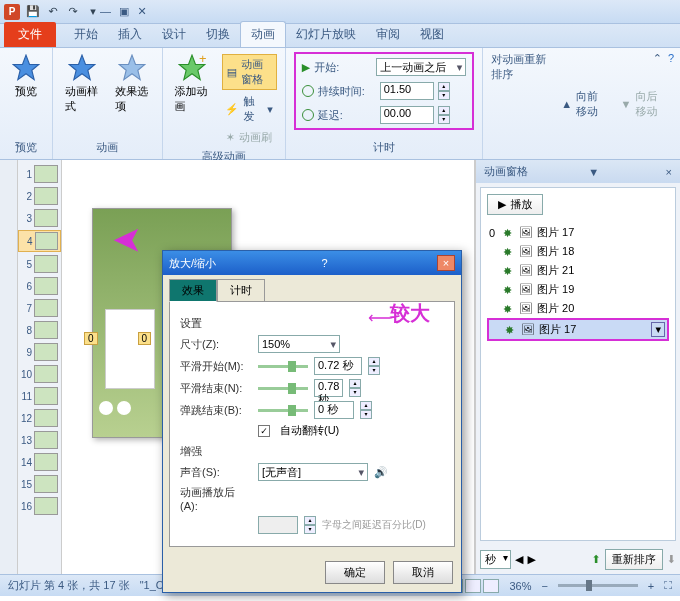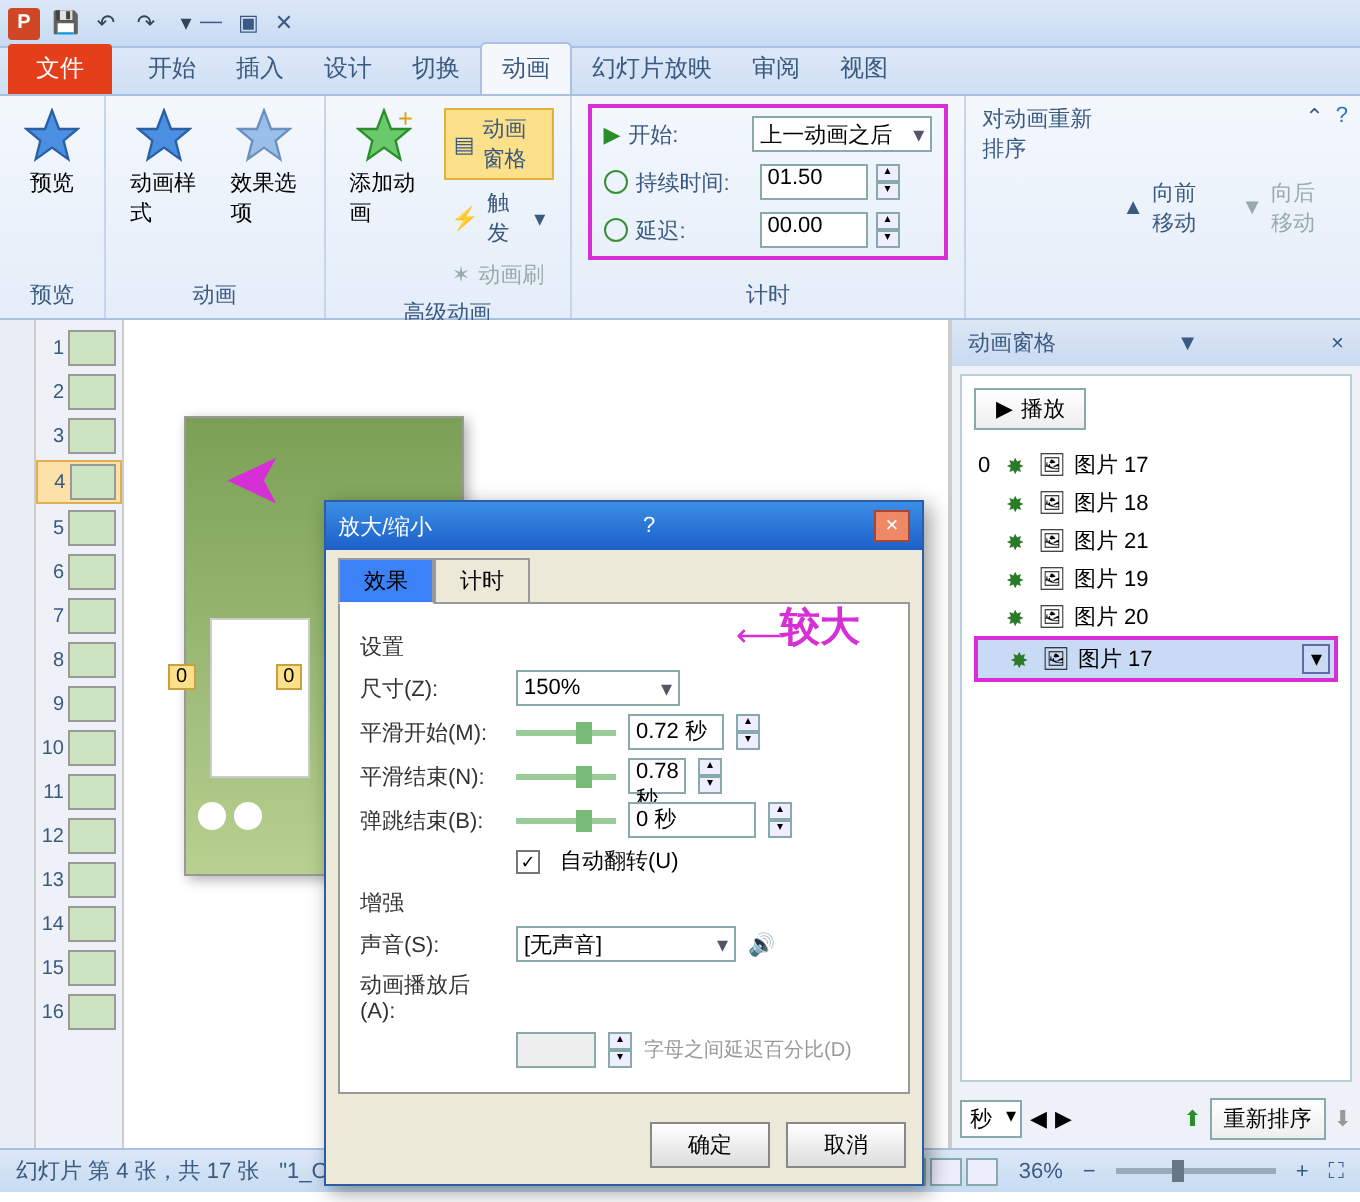--- a/index.html
+++ b/index.html
@@ -46,21 +46,21 @@
 .slide{position:absolute;left:30px;top:48px;width:140px;height:230px;background:linear-gradient(#7aa055,#b8d090);border:1px solid #999;box-shadow:2px 2px 6px rgba(0,0,0,.3)}
 .photo{position:absolute;left:12px;top:100px;width:50px;height:80px;background:#fff;border:1px solid #ccc}
 .arrow-ann{position:absolute;left:50px;top:60px;color:#d62fd6;font-size:36px;transform:rotate(180deg)}
 .marker{position:absolute;left:22px;top:172px;display:flex;align-items:center;gap:40px}
 .marker span{background:#fce08a;border:1px solid #c9a040;padding:0 3px;font-size:10px}
 .dialog{position:absolute;left:162px;top:250px;width:300px;border:1px solid #2a5fa8;background:#ece9d8;box-shadow:3px 3px 10px rgba(0,0,0,.4)}
 .dlg-title{height:24px;background:linear-gradient(#3b8ee6,#1c5fc9);color:#fff;display:flex;align-items:center;padding:0 6px;font-size:12px}
 .dlg-title .x{margin-left:auto;width:18px;height:16px;background:#e86;border:1px solid #a43;text-align:center;line-height:14px}
 .dlg-tabs{display:flex;padding:4px 6px 0}
 .dlg-tab{padding:3px 12px;border:1px solid #999;background:#ece9d8;font-size:11px}
-.dlg-tab.active{background:#3b82f6;border-bottom:1px solid #fff;position:relative;z-index:1}
+.dlg-tab.active{background:#0f766e;border-bottom:1px solid #fff;position:relative;z-index:1}
 .dlg-body{background:#fff;margin:0 6px 6px;border:1px solid #999;padding:8px 10px;margin-top:-1px}
 .dlg-row{display:flex;align-items:center;gap:6px;margin:4px 0}
 .dlg-row label{width:72px;color:#333}
 .dlg-row label.dis{color:#999}
 .slider{width:50px;height:3px;background:#9c9;position:relative}
 .slider:before{content:"";position:absolute;left:30px;top:-4px;width:8px;height:11px;background:#7b7}
 .sec-hdr{font-size:11px;color:#333;margin:6px 0 2px}
 .cb{width:12px;height:12px;border:1px solid #777;background:#fff;display:inline-flex;align-items:center;justify-content:center;font-size:9px;margin-right:4px}
 .dlg-foot{display:flex;justify-content:flex-end;gap:8px;padding:8px}
 .dlg-btn{padding:3px 18px;border:1px solid #888;background:linear-gradient(#fff,#ddd);font-size:11px}
@@ -408,21 +408,21 @@
       <div class="spin">
           <div>▴</div>
           <div>▾</div>
         </div>
     </div>
     <div class="dlg-row">
       <label>弹跳结束(B):</label>
       <div class="slider">
           <style>.slider:nth-of-type(3):before{left:0}</style>
         </div>
-      <div class="num-field" style="width:64px">
+      <div class="num-field" style="width:40px">
           <span>0 秒</span>
         </div>
       <div class="spin">
           <div>▴</div>
           <div>▾</div>
         </div>
     </div>
     <div class="dlg-row">
       <label></label>
       <span class="cb">✓</span>

